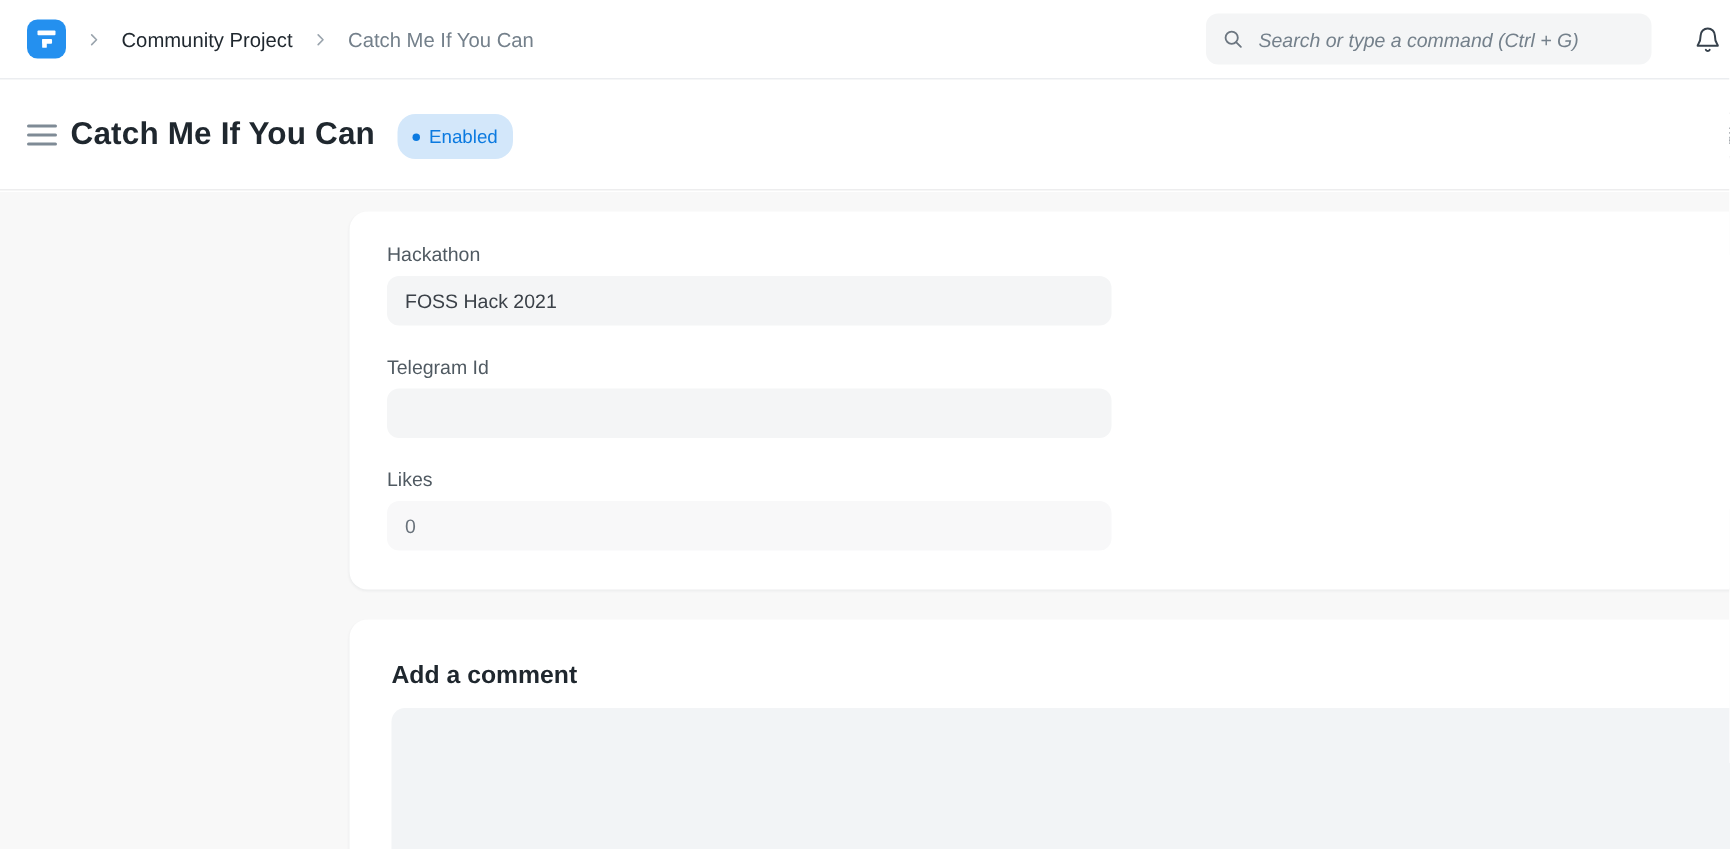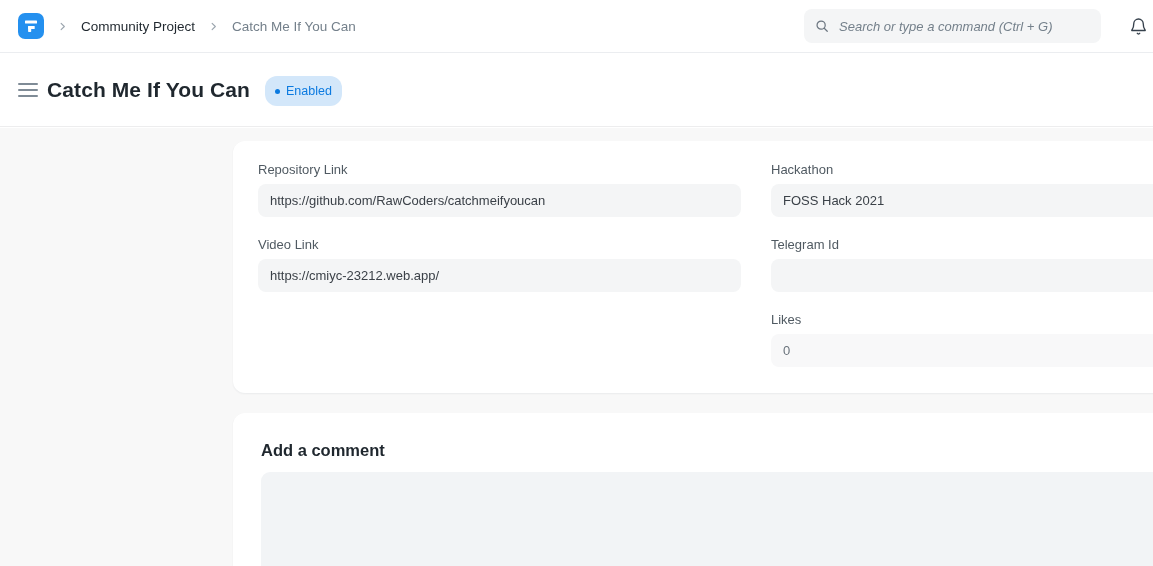--- a/index.html
+++ b/index.html
@@ -171,30 +171,20 @@
     </span>
   </button>
 </div>
 
 <div class="content">
 
   <div class="card form-card">
     <div class="form-grid">
       <div class="col">
         <div class="field">
-          <label>Repository Link</label>
-          <input class="control" type="text" value="https://github.com/RawCoders/catchmeifyoucan" style="">
-        </div>
-        <div class="field">
-          <label>Video Link</label>
-          <input class="control" type="text" value="https://cmiyc-23212.web.app/" style="">
-        </div>
-      </div>
-      <div class="col">
-        <div class="field">
           <label>Hackathon</label>
           <input class="control" type="text" value="FOSS Hack 2021" style="">
         </div>
         <div class="field">
           <label>Telegram Id</label>
           <input class="control" type="text" value="" style="">
         </div>
         <div class="field">
           <label>Likes</label>
           <input class="control readonly" type="text" readonly="" value="0" style="">

